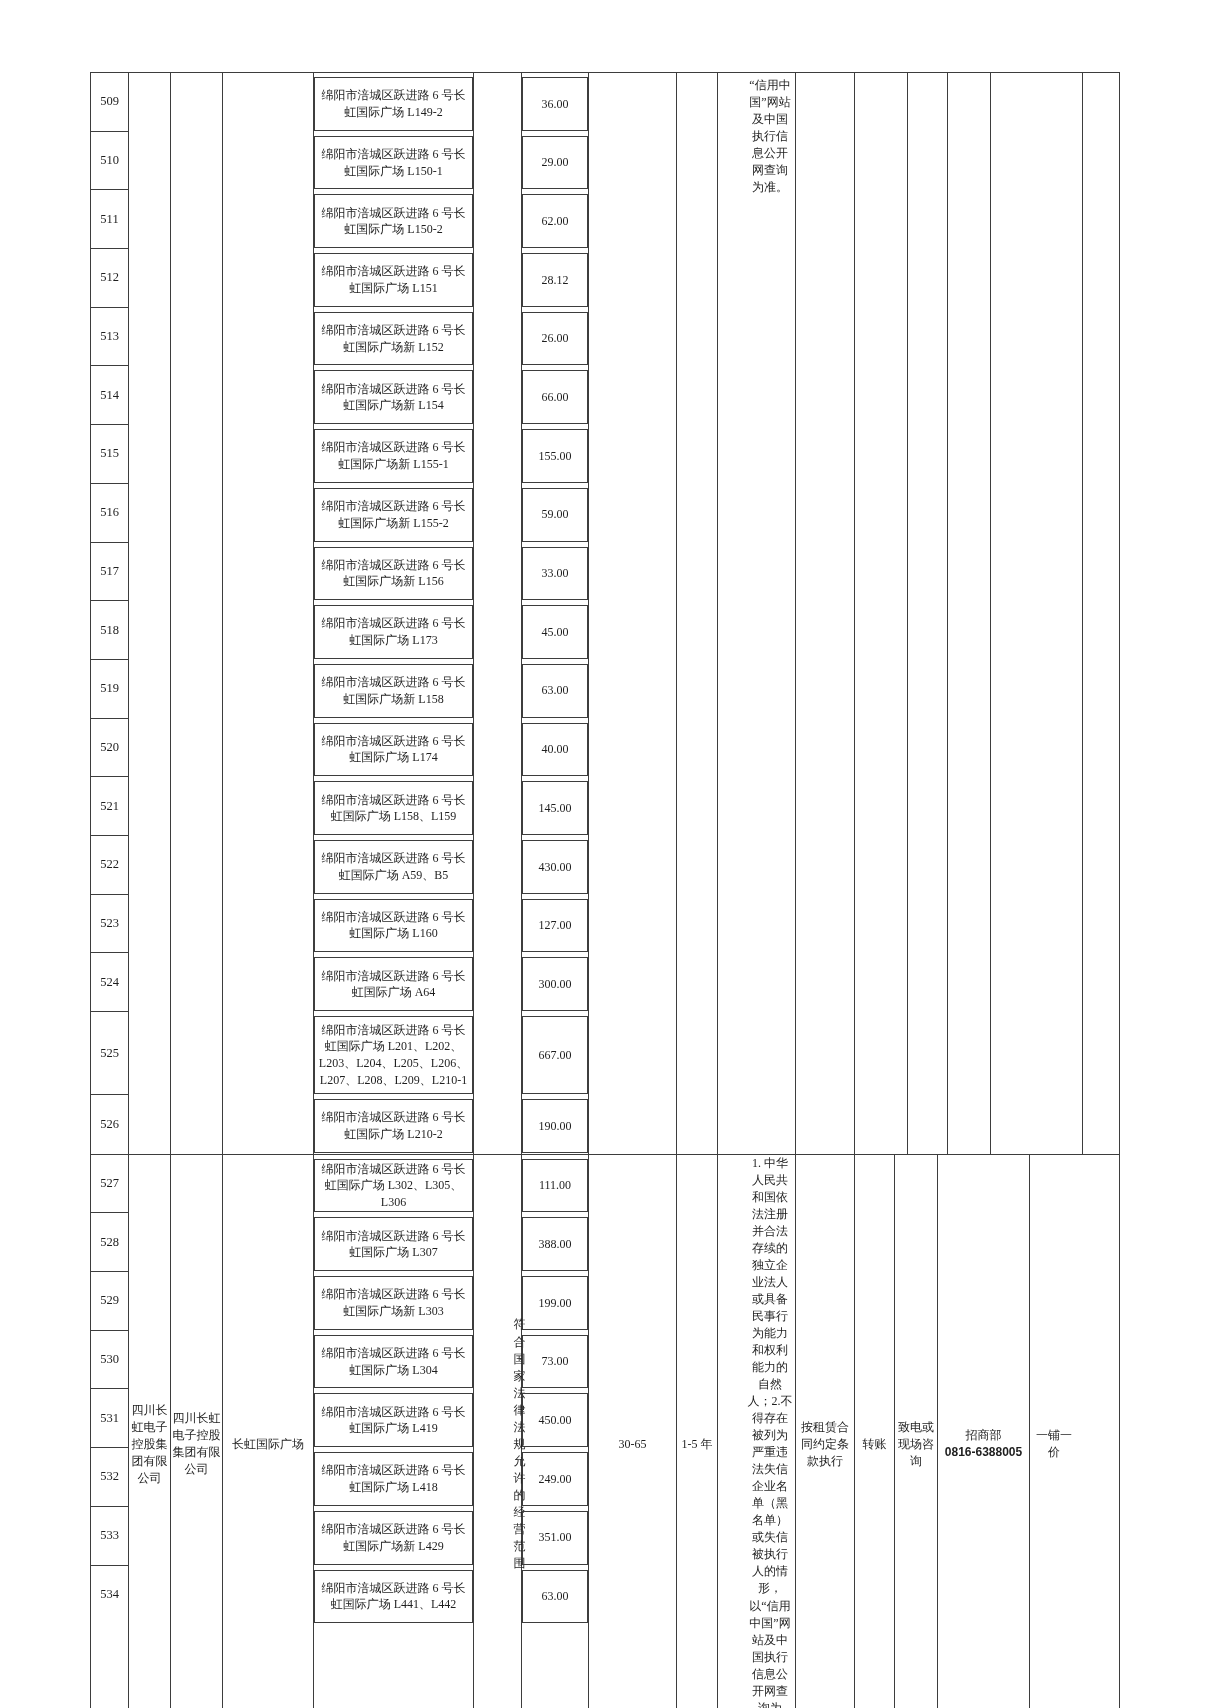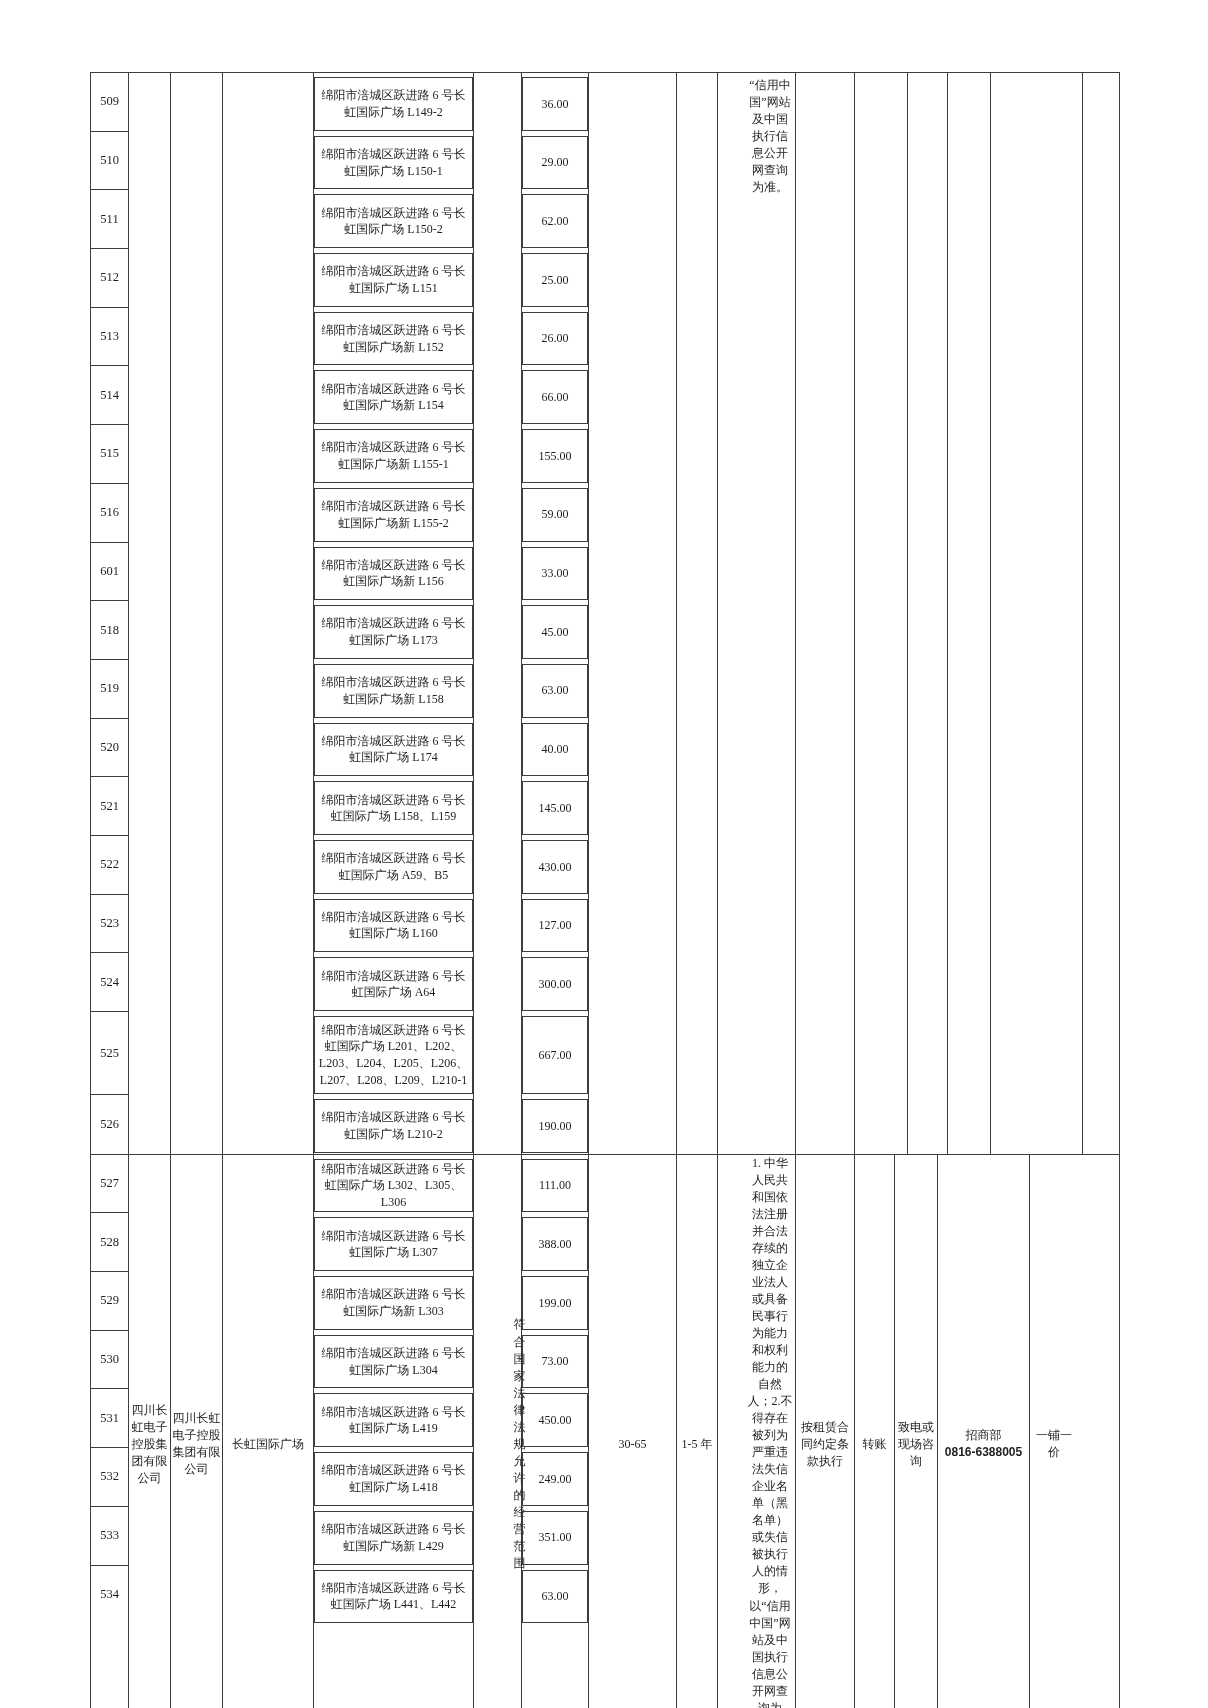--- a/index.html
+++ b/index.html
@@ -53,21 +53,21 @@
     <div class="block first">
       <div class="col c-seq">
           <div class="seqcell">509</div>
           <div class="seqcell">510</div>
           <div class="seqcell">511</div>
           <div class="seqcell">512</div>
           <div class="seqcell">513</div>
           <div class="seqcell">514</div>
           <div class="seqcell">515</div>
           <div class="seqcell">516</div>
-          <div class="seqcell">601</div>
+          <div class="seqcell">517</div>
           <div class="seqcell">518</div>
           <div class="seqcell">519</div>
           <div class="seqcell">520</div>
           <div class="seqcell">521</div>
           <div class="seqcell">522</div>
           <div class="seqcell">523</div>
           <div class="seqcell">524</div>
           <div class="seqcell tall">525</div>
           <div class="seqcell">526</div>
         </div>
@@ -163,21 +163,21 @@
           <div class="rowslot">
             <div class="box">36.00</div>
           </div>
           <div class="rowslot">
             <div class="box">29.00</div>
           </div>
           <div class="rowslot">
             <div class="box">62.00</div>
           </div>
           <div class="rowslot">
-            <div class="box">25.00</div>
+            <div class="box">28.12</div>
           </div>
           <div class="rowslot">
             <div class="box">26.00</div>
           </div>
           <div class="rowslot">
             <div class="box">66.00</div>
           </div>
           <div class="rowslot">
             <div class="box">155.00</div>
           </div>

